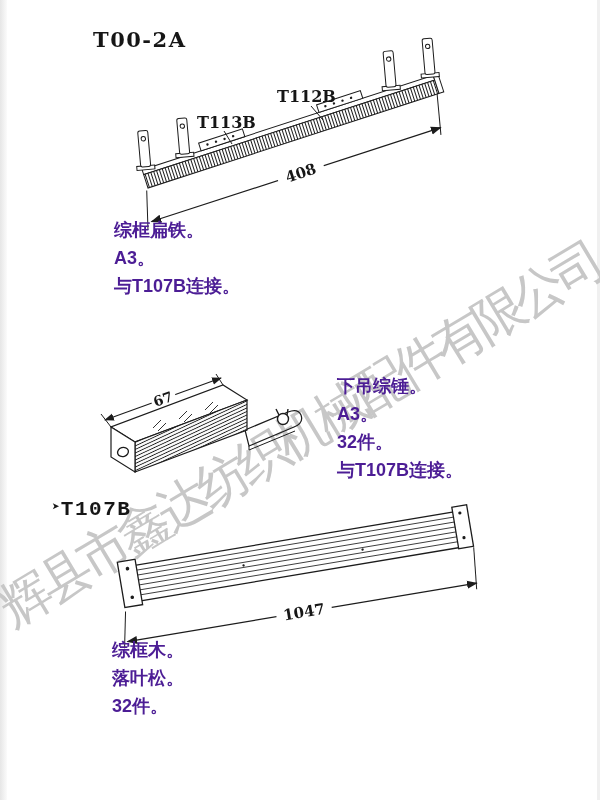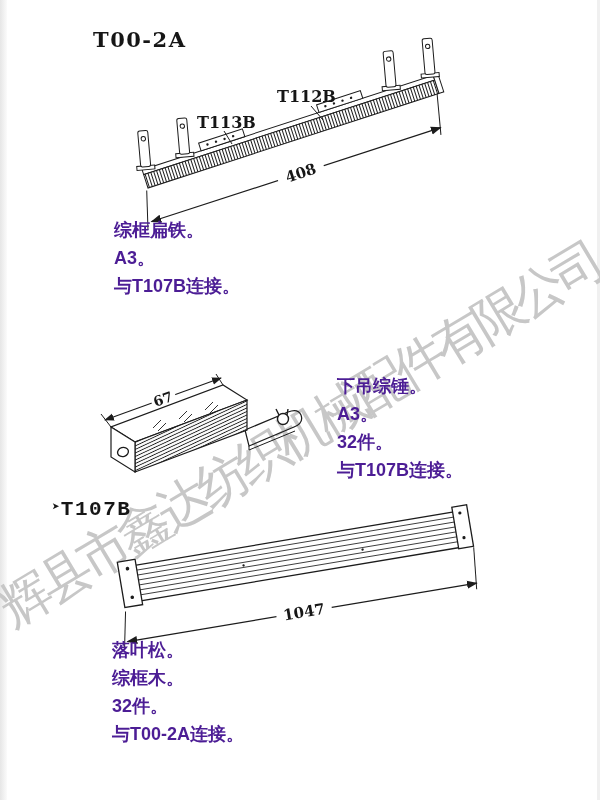--- a/index.html
+++ b/index.html
@@ -201,19 +201,18 @@
       </g>
       <g>
         <rect x="323" y="-41" width="15" height="42" fill="#ffffff" stroke="#1c1c1c" stroke-width="1.3"></rect>
         <circle cx="330" cy="-34" r="1.6" fill="#1c1c1c"></circle>
         <circle cx="330" cy="-9" r="1.6" fill="#1c1c1c"></circle>
       </g>
     </g>
   </svg>
 
   <div class="notes" style="left:112px;top:636px;line-height:29px;">
+    <div>综框木。</div>
     <div>落叶松。</div>
-    <div>综框木。</div>
     <div>32件。</div>
-    <div>与T00-2A连接。</div>
   </div>
 
 </div>
 
 </body></html>

